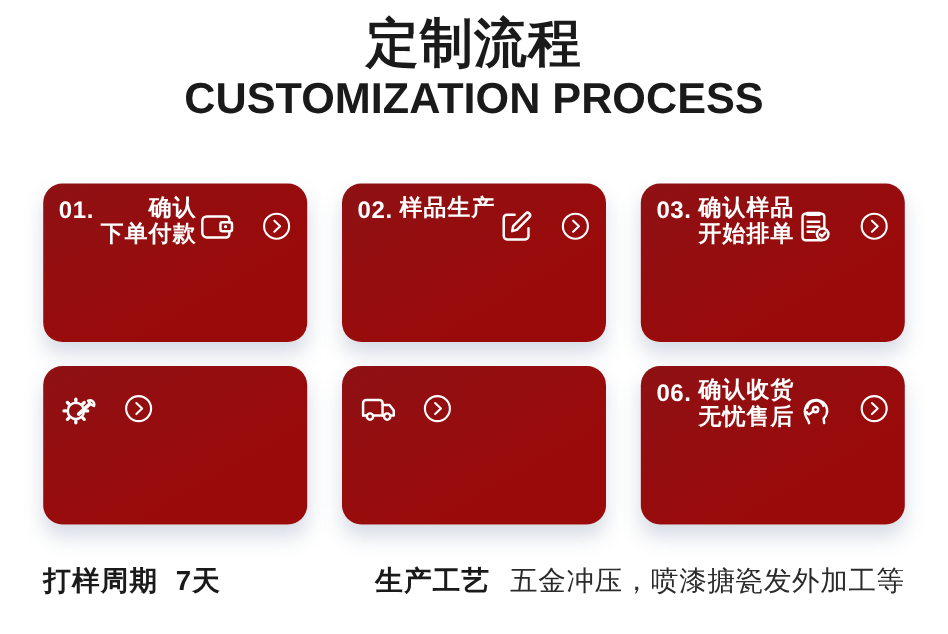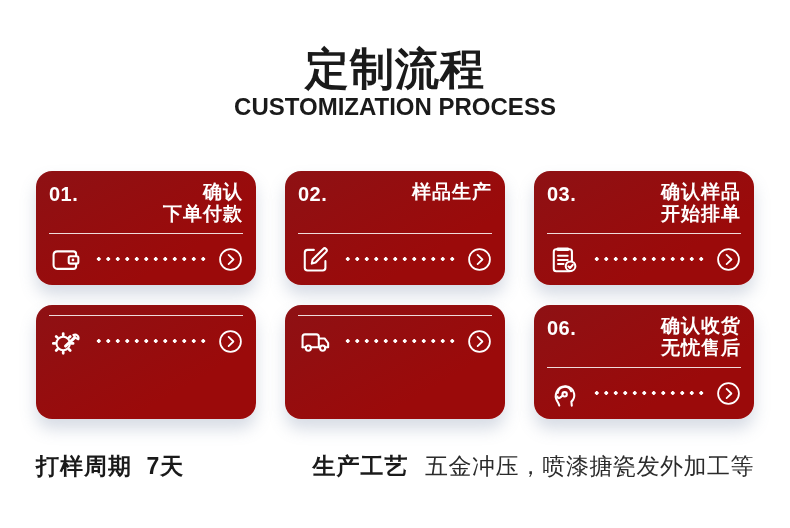--- a/index.html
+++ b/index.html
@@ -5,44 +5,44 @@
   * { margin: 0; padding: 0; box-sizing: border-box; }
   html, body { background: #fff; }
   body { font-family: "Liberation Sans", "DejaVu Sans", sans-serif; }
   .page {
     position: relative;
     width: 790px; height: 528px;
     background: #ffffff;
     overflow: hidden;
   }
   
-  .header { text-align: center; padding-top: 44px; }
+  .header { text-align: center; padding-top: 12px; }
   .title {
     font-size: 44px; font-weight: 800; color: var(--text_dark, #1a1a1a);
     line-height: 1.12; letter-spacing: 1px;
   }
   .subtitle {
-    font-size: 24px; font-weight: 700; color: var(--text_dark, #1a1a1a);
+    font-size: 36px; font-weight: 700; color: var(--text_dark, #1a1a1a);
     line-height: 1.15; letter-spacing: 0px;
   }
   
   .grid {
     margin: 50px 36px 0 36px;
     display: grid;
     grid-template-columns: repeat(3, 1fr);
     column-gap: 29px; row-gap: 20px;
   }
   .card {
-    height: 114px;
+    height: 132px;
     border-radius: 16px;
     background: linear-gradient(150deg, var(--card_red_dark, #8e1114) 0%, var(--card_red, #9b0a0a) 70%);
     box-shadow: 0 10px 16px var(--card_shadow, rgba(95,115,150,0.25));
     color: #ffffff;
     padding: 10px 13px 0 13px;
-    display: flex; flex-direction: column;
+    display: flex; 
   }
   .card-top { display: flex; justify-content: space-between; align-items: flex-start; flex: 1; }
   .step-num { font-size: 20px; font-weight: 700; letter-spacing: 0.5px; padding-top: 2px; }
   .step-title { text-align: right; font-size: 19px; font-weight: 700; line-height: 22px; letter-spacing: 1px; }
   .step-title span { display: block; }
   .divider { height: 1px; background: rgba(255,255,255,0.85); margin: 0; }
   .card-bottom { height: 51px; display: flex; align-items: center; }
   .step-icon { width: 34px; height: 34px; display: flex; align-items: center; justify-content: center; flex: none; }
   .step-icon svg { width: 33px; height: 33px; stroke: currentColor; fill: none; stroke-width: 1.5; stroke-linecap: round; stroke-linejoin: round; }
   .dotline {

